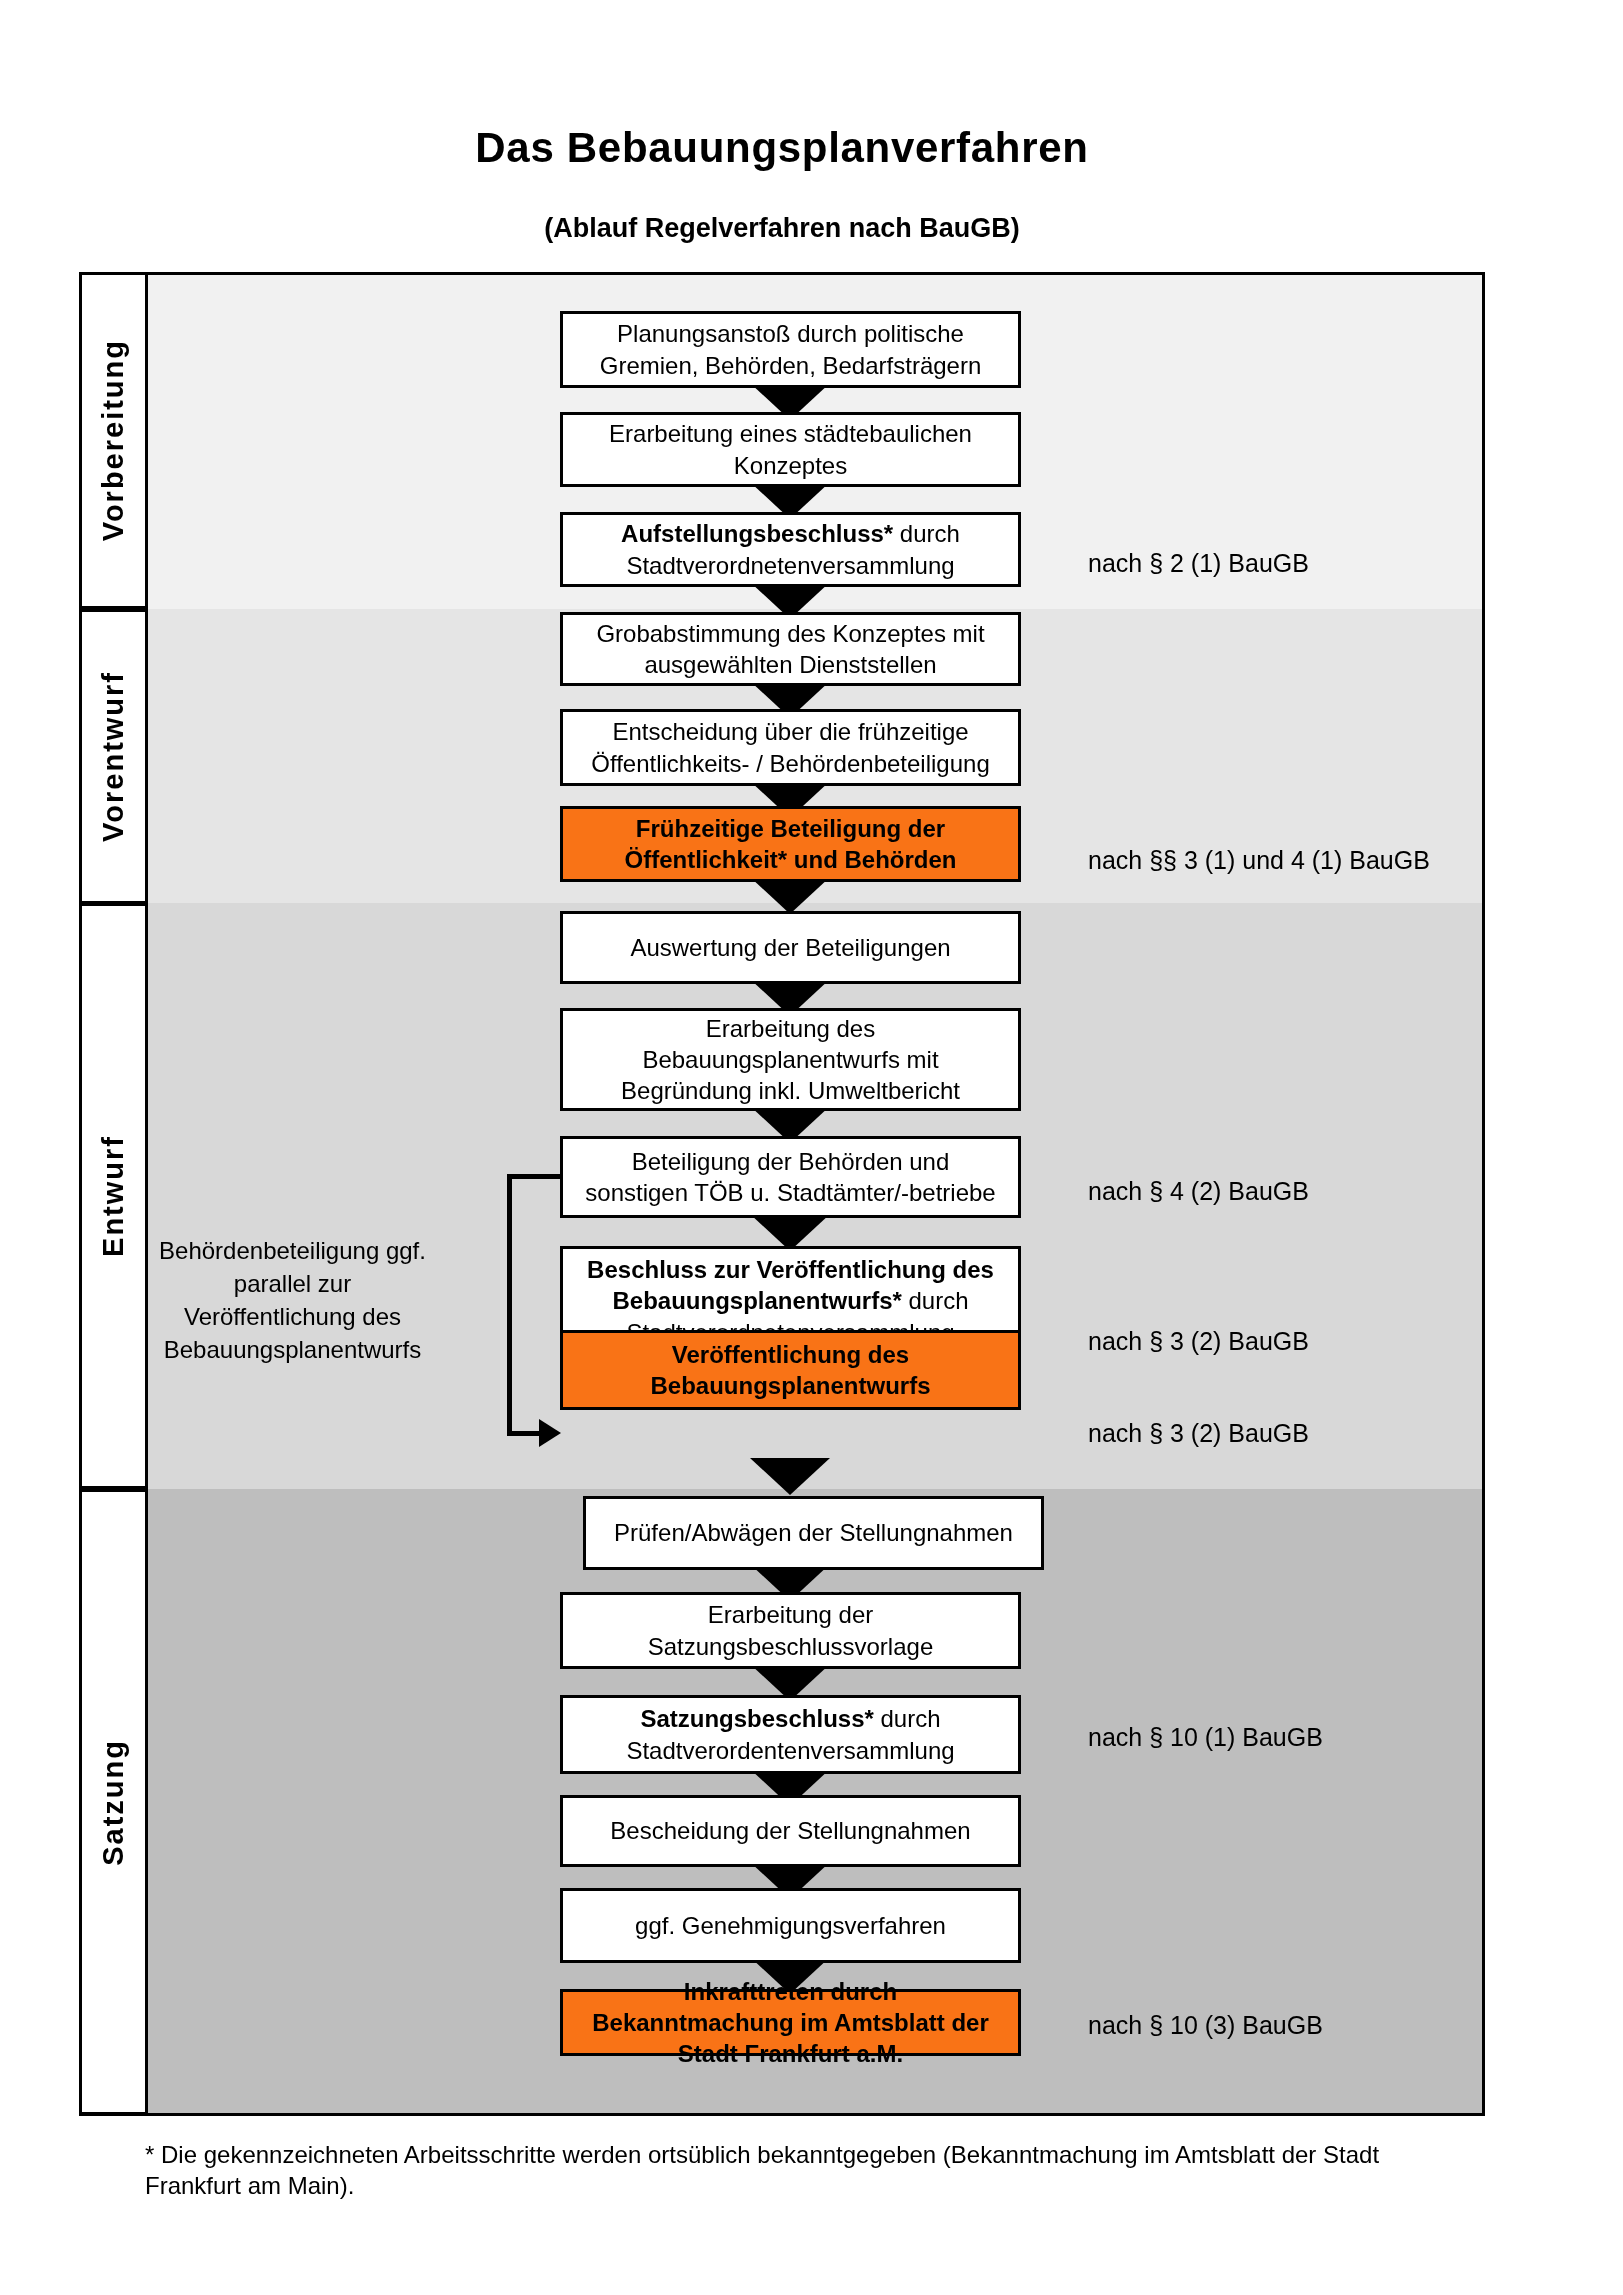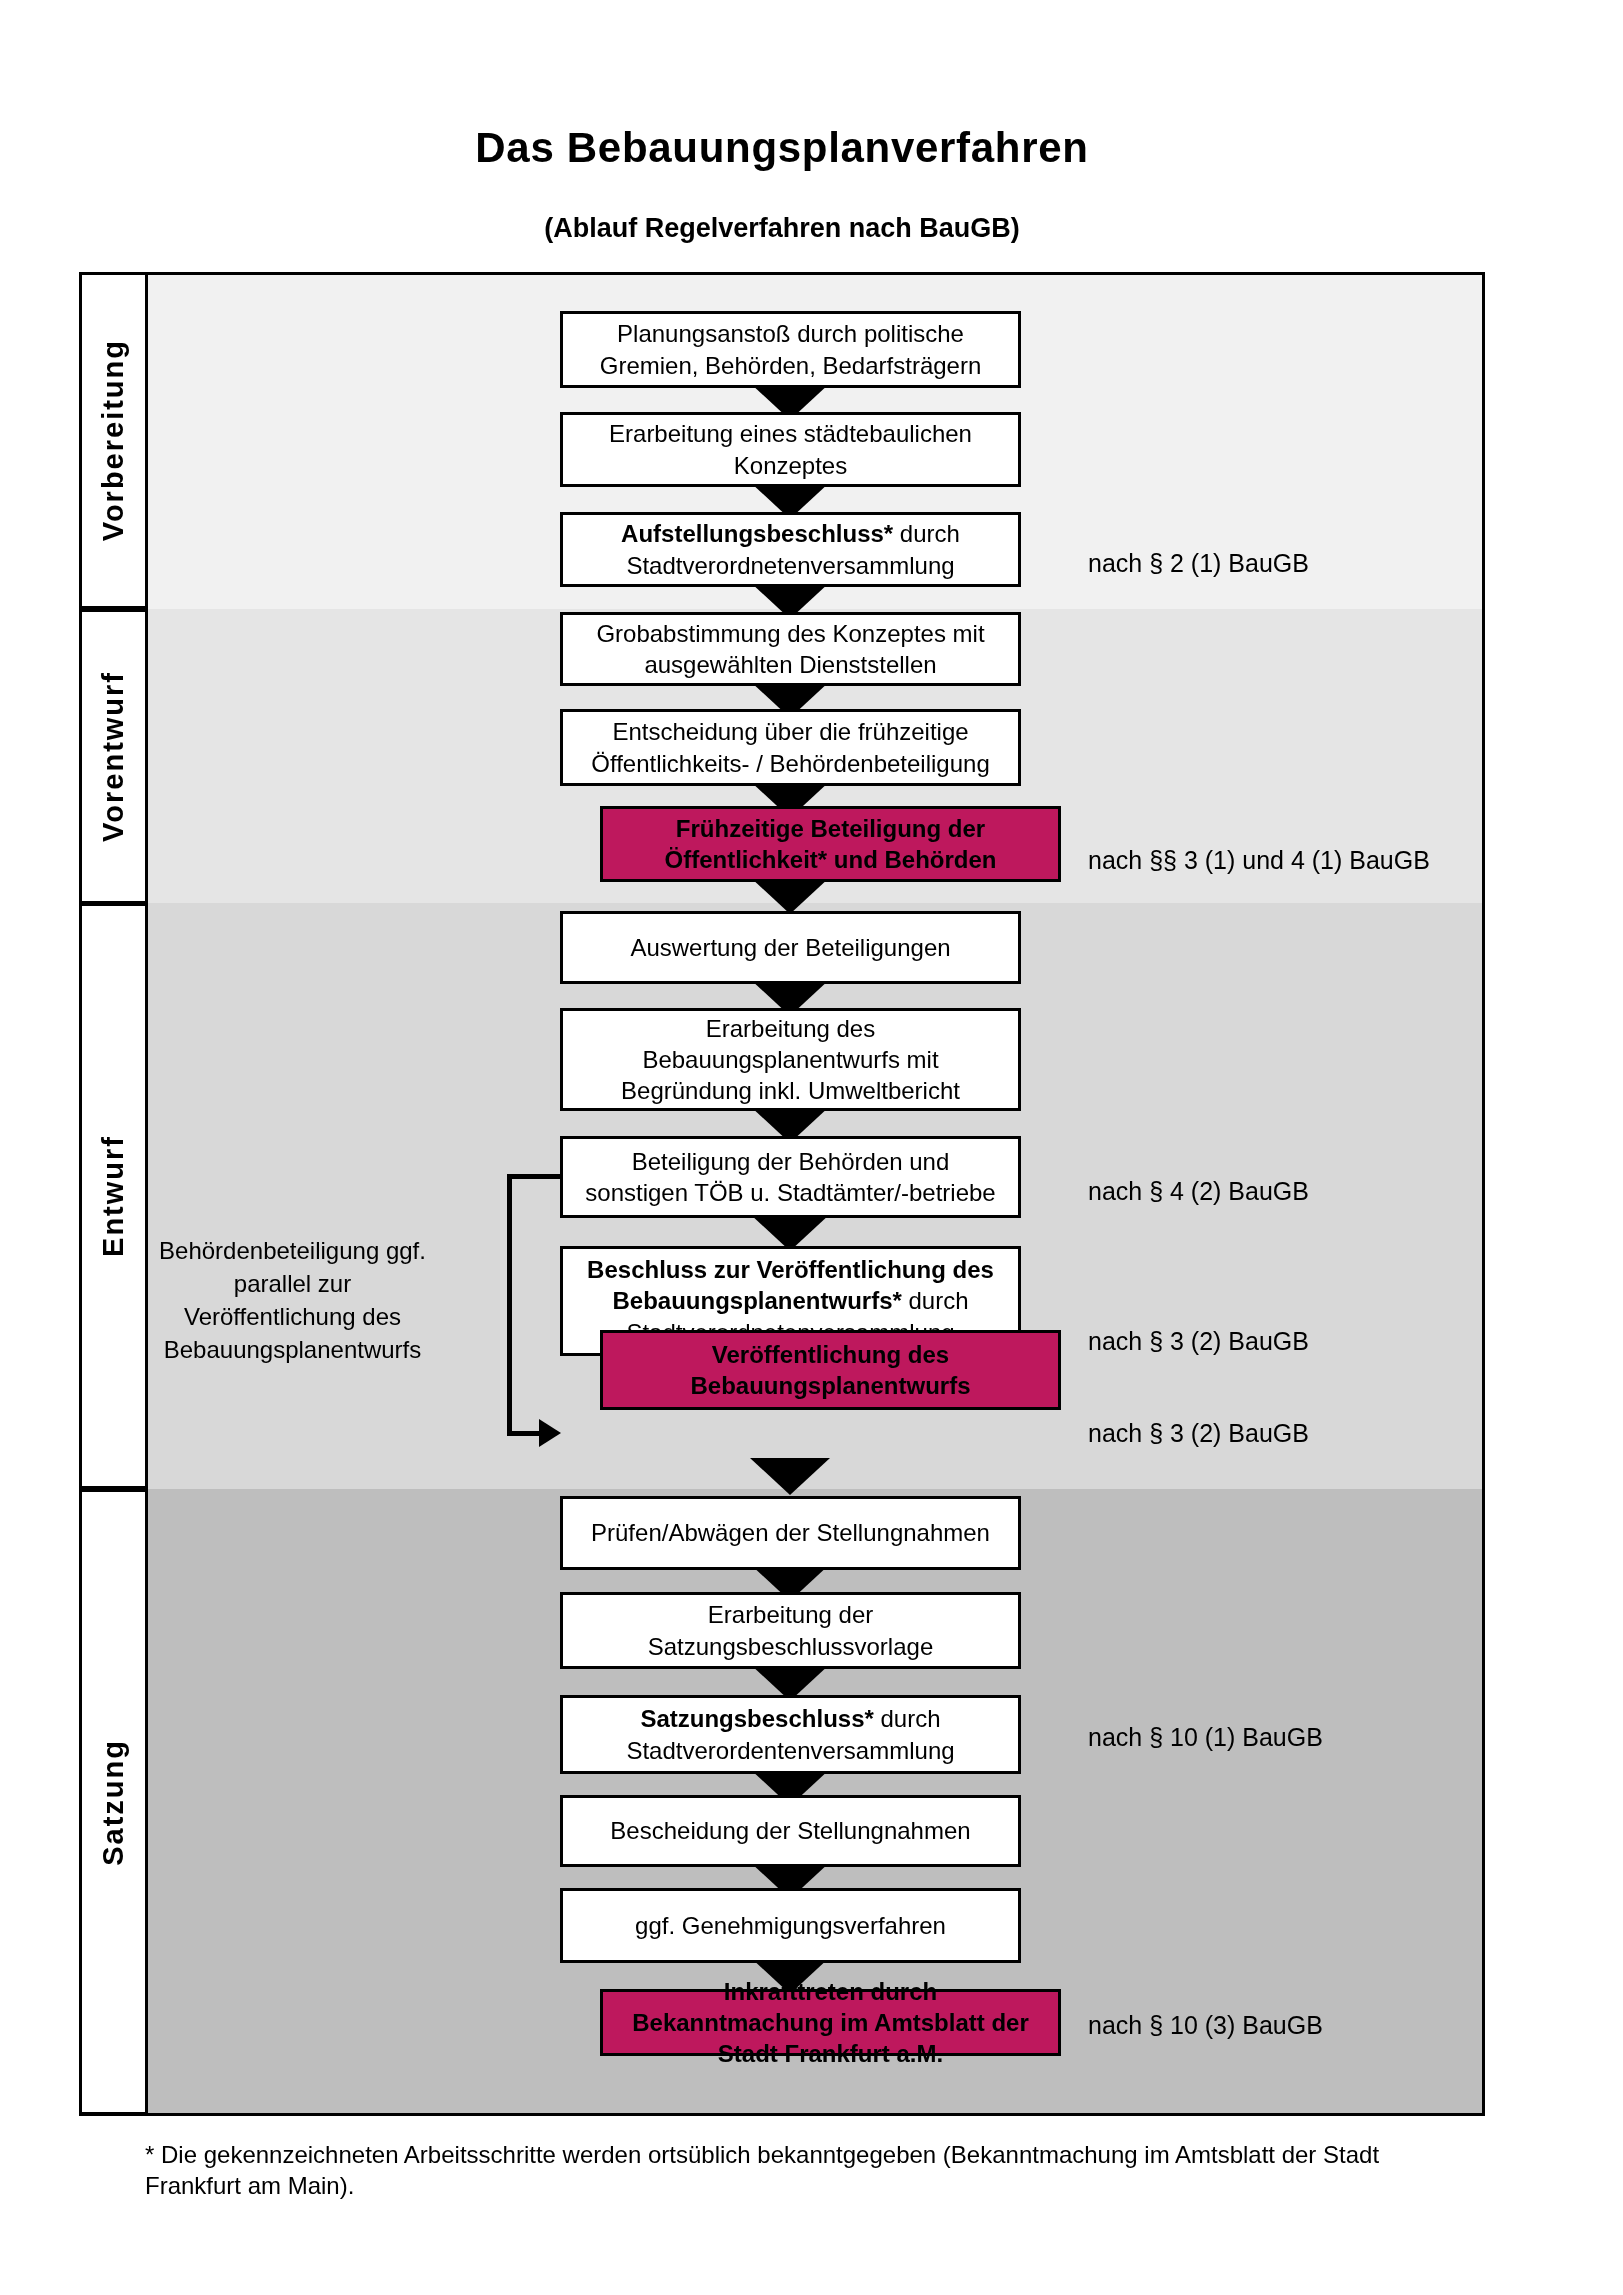--- a/index.html
+++ b/index.html
@@ -23,21 +23,21 @@
   .pcell{position:absolute;left:79px;width:69px;background:#ffffff;
          border:3.3px solid #000;box-sizing:border-box;z-index:4;
          display:flex;align-items:center;justify-content:center;}
   .pcell span{writing-mode:vertical-rl;transform:rotate(180deg);
               font-weight:bold;font-size:29px;letter-spacing:2px;white-space:nowrap;}
 
   .box{position:absolute;left:560px;width:461px;background:#ffffff;
        border:3.9px solid #000;box-sizing:border-box;z-index:8;
        display:flex;align-items:center;justify-content:center;
        text-align:center;font-size:24px;line-height:1.3;padding:2.6px 19.6px;}
-  .box.blue{background:#be185d;font-weight:bold;margin-left:40px;}
+  .box.blue{background:#f97316;font-weight:bold;}
   .bd{font-weight:bold;}
 
   .arr{position:absolute;left:750px;width:0;height:0;z-index:7;
        border-left:40px solid transparent;border-right:40px solid transparent;
        border-top:37px solid #000;}
 
   .ref{position:absolute;left:1088px;font-size:25px;z-index:5;white-space:nowrap;}
 
   .annot{position:absolute;left:152px;top:1234px;width:281px;text-align:center;
          font-size:24px;line-height:1.38;z-index:8;}
@@ -104,21 +104,21 @@
   </div>
   <div class="box" style="top:1136px;height:82px;">
     <div><span class="bd"></span><span>Beteiligung der Behörden und sonstigen TÖB u. Stadtämter/-betriebe</span></div>
   </div>
   <div class="box" style="top:1246px;height:110px;">
     <div><span class="bd">Beschluss zur Veröffentlichung des Bebauungsplanentwurfs*</span><span> durch Stadtverordnetenversammlung</span></div>
   </div>
   <div class="box blue" style="top:1330px;height:80px;">
     <div><span class="bd">Veröffentlichung des Bebauungsplanentwurfs</span><span></span></div>
   </div>
-  <div class="box" style="top:1496px;height:74px;">
+  <div class="box" style="top:1496px;height:74px;margin-left:23px;">
     <div><span class="bd"></span><span>Prüfen/Abwägen der Stellungnahmen</span></div>
   </div>
   <div class="box" style="top:1592px;height:77px;">
     <div><span class="bd"></span><span>Erarbeitung der Satzungsbeschlussvorlage</span></div>
   </div>
   <div class="box" style="top:1695px;height:79px;">
     <div><span class="bd">Satzungsbeschluss*</span><span> durch Stadtverordentenversammlung</span></div>
   </div>
   <div class="box" style="top:1888px;height:75px;">
     <div><span class="bd"></span><span>ggf. Genehmigungsverfahren</span></div>

